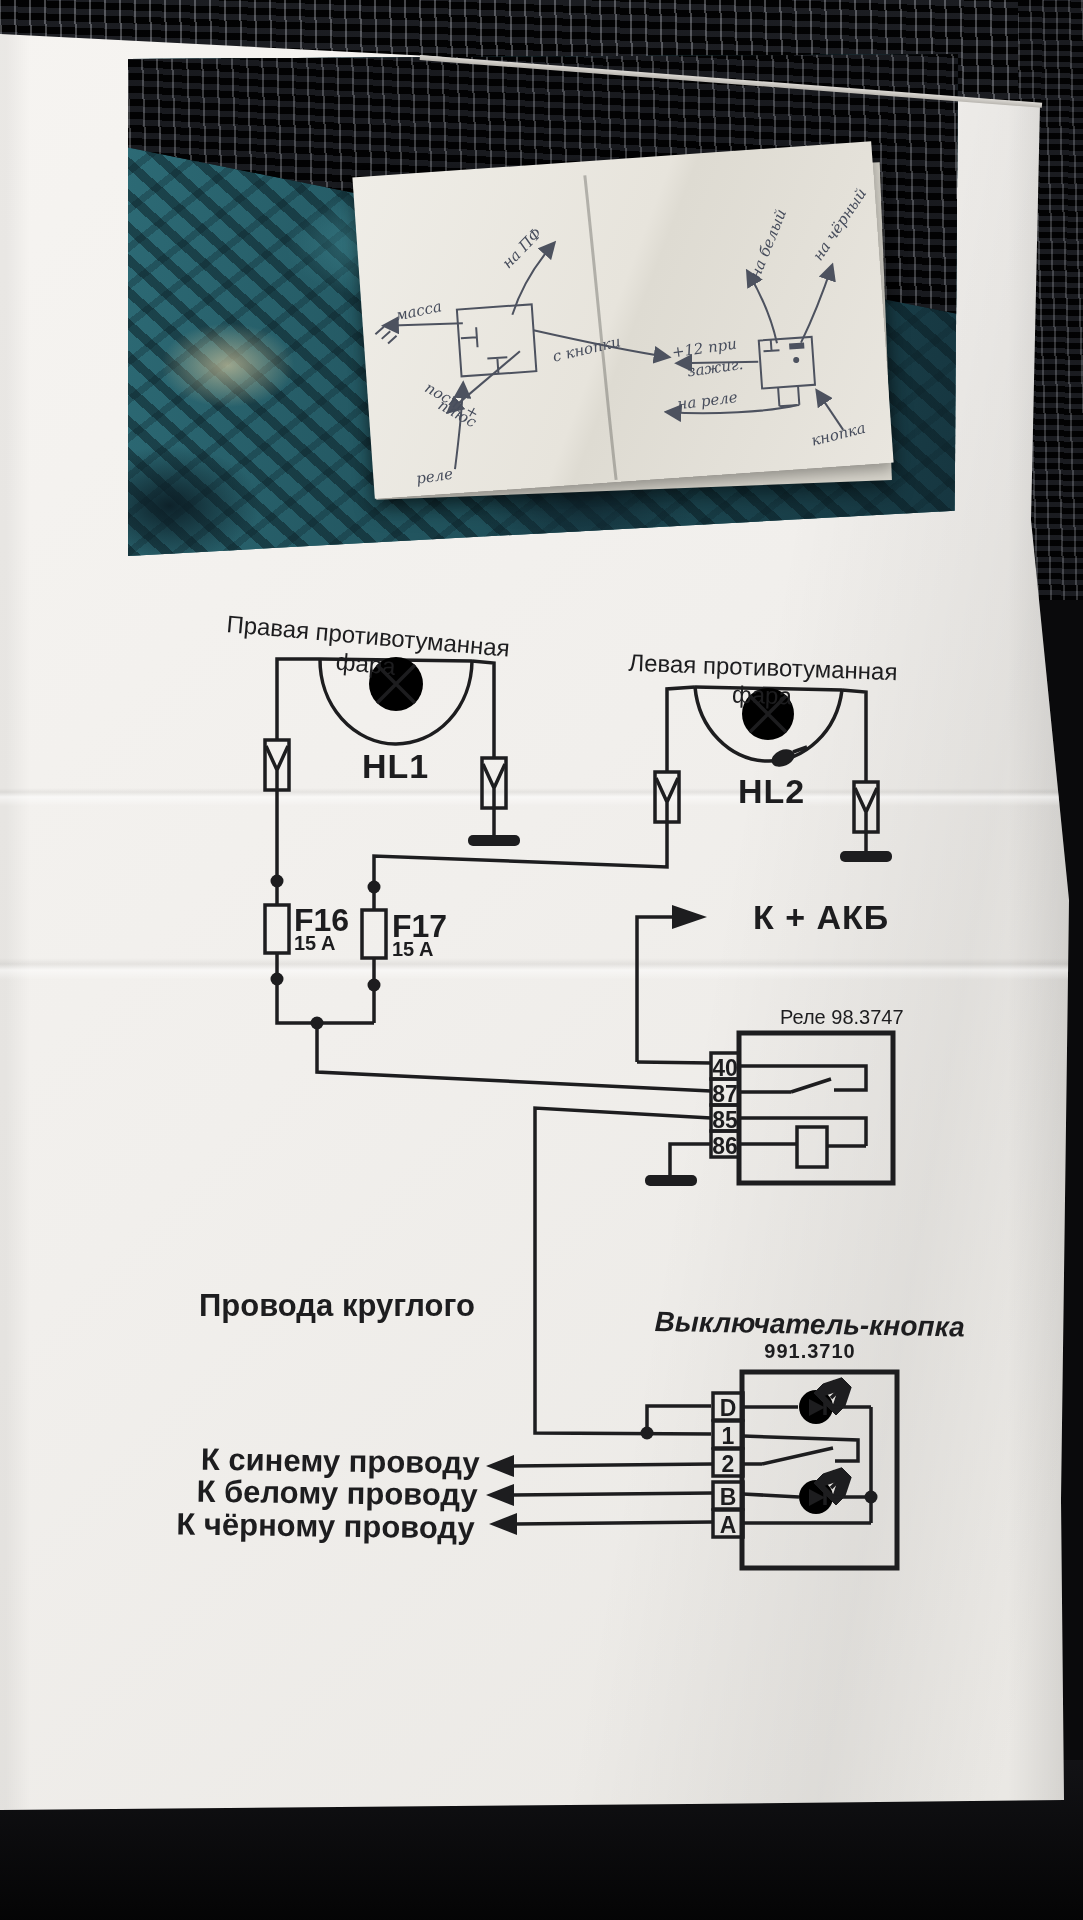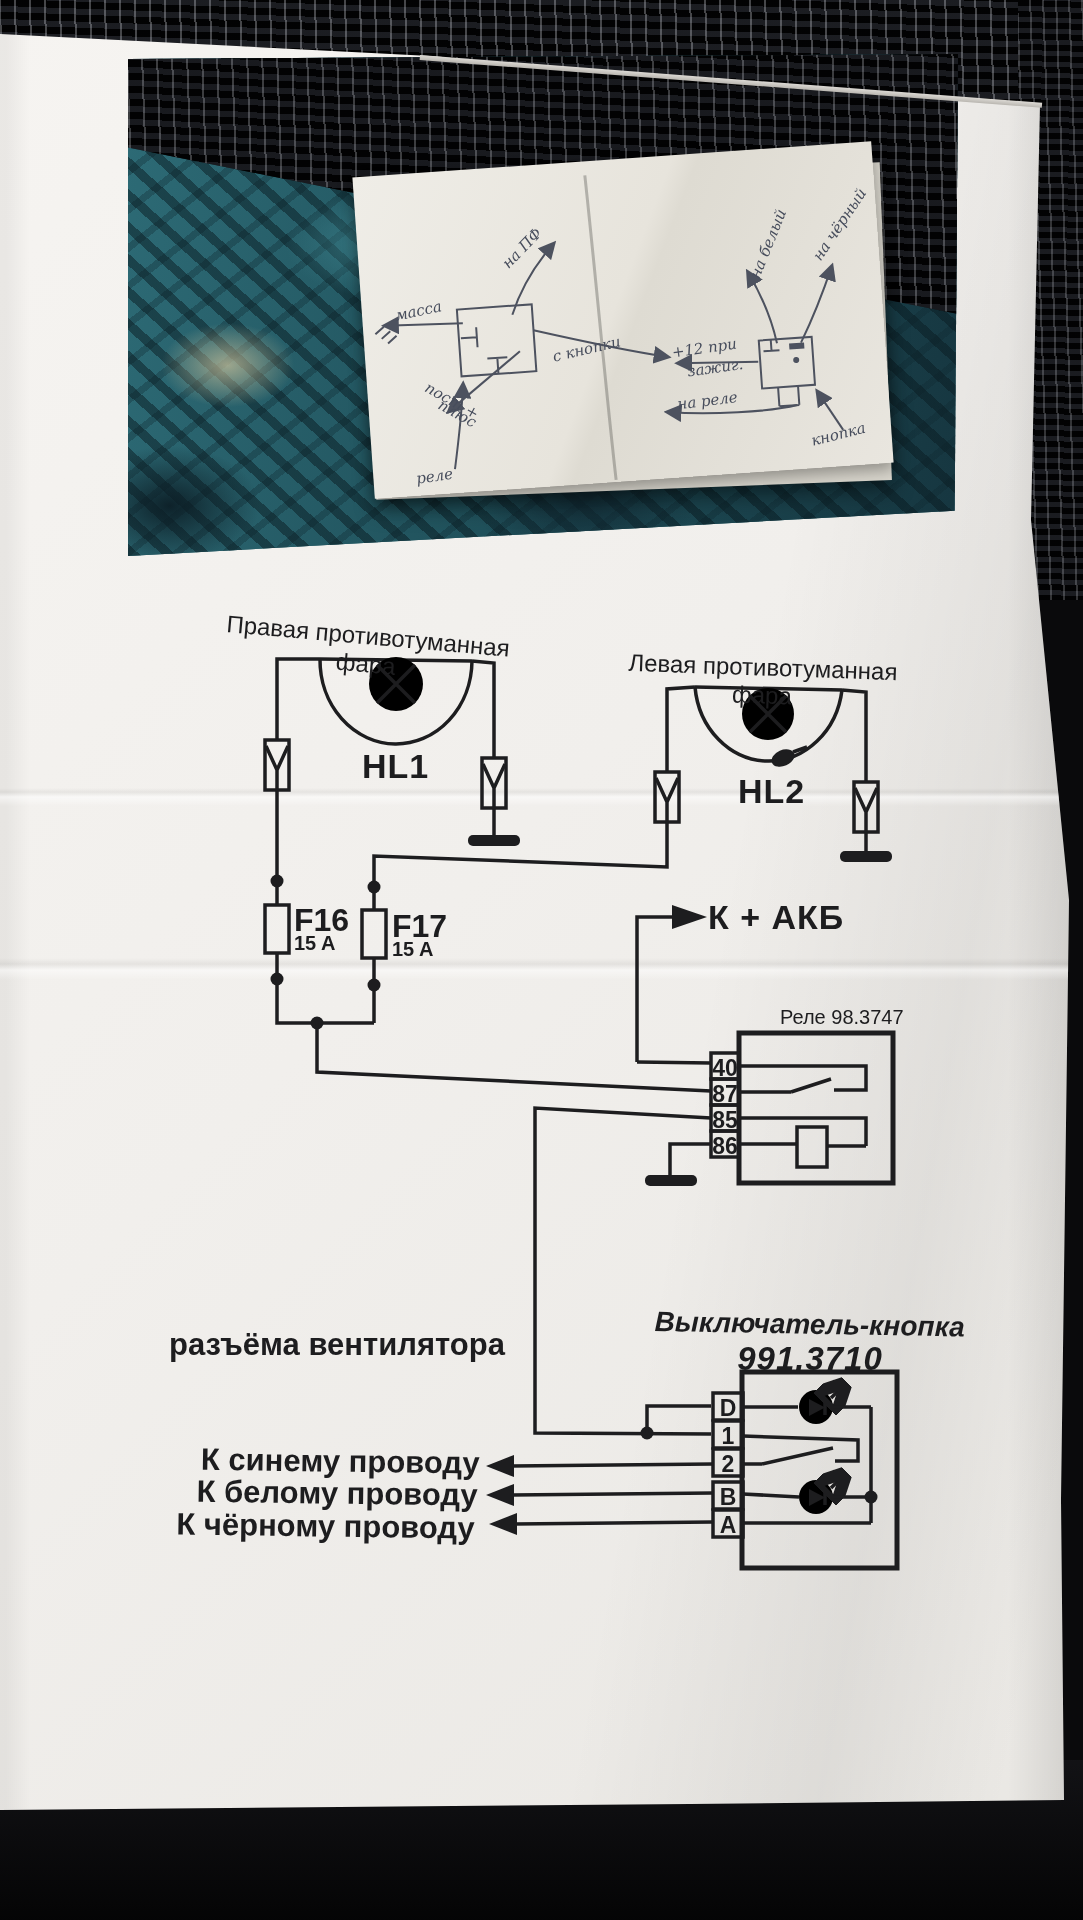--- a/index.html
+++ b/index.html
@@ -70,21 +70,21 @@
   .t{position:absolute;white-space:nowrap;transform-origin:left top;}
   .center{text-align:center;white-space:normal;}
   .lamp-label{font-size:24px;}
   .desig{font-size:34px;font-weight:700;letter-spacing:1px;}
   .fuse-name{font-size:32px;font-weight:700;}
   .fuse-rating{font-size:20px;font-weight:700;}
   .akb{font-size:34px;font-weight:700;letter-spacing:1px;}
   .relay-title{font-size:20px;margin-left:27px;}
   .pin{font-size:23px;font-weight:700;text-align:center;}
   .sw-title{font-size:28px;font-weight:700;font-style:italic;}
-  .sw-model{font-size:33px;font-weight:700;font-style:italic;letter-spacing:1px;}
+  .sw-model{font-size:20px;font-weight:700;letter-spacing:1px;}
   .note{font-size:31px;font-weight:700;line-height:39px;}
   .wire-label{font-size:31px;font-weight:700;text-align:right;width:332px;}
 </style>
 </head>
 <body>
 
 <div class="stage">
 
   <div class="fabric-top"></div>
   <div class="fabric-right"></div>
@@ -263,35 +263,35 @@
   <div class="t lamp-label center" style="left:606px;top:648px;width:315px;transform:rotate(2deg)">Левая противотуманная фара</div>
 
   <div class="t desig" style="left:362px;top:747px">HL1</div>
   <div class="t desig" style="left:738px;top:772px">HL2</div>
 
   <div class="t fuse-name" style="left:294px;top:902px">F16</div>
   <div class="t fuse-rating" style="left:294px;top:932px">15 A</div>
   <div class="t fuse-name" style="left:392px;top:908px">F17</div>
   <div class="t fuse-rating" style="left:392px;top:938px">15 A</div>
 
-  <div class="t akb" style="left:708px;top:898px">К + АКБ</div>
+  <div class="t akb" style="left:753px;top:898px">К + АКБ</div>
 
   <div class="t relay-title" style="left:753px;top:1006px">Реле 98.3747</div>
   <div class="t pin" style="left:711px;top:1055px;width:28px">40</div>
   <div class="t pin" style="left:711px;top:1081px;width:28px">87</div>
   <div class="t pin" style="left:711px;top:1107px;width:28px">85</div>
   <div class="t pin" style="left:711px;top:1133px;width:28px">86</div>
 
   <div class="t sw-title center" style="left:655px;top:1306px;width:310px;transform:rotate(1deg)">Выключатель-кнопка</div>
   <div class="t sw-model center" style="left:655px;top:1340px;width:310px">991.3710</div>
   <div class="t pin" style="left:713px;top:1395px;width:30px">D</div>
   <div class="t pin" style="left:713px;top:1423px;width:30px">1</div>
   <div class="t pin" style="left:713px;top:1451px;width:30px">2</div>
   <div class="t pin" style="left:713px;top:1484px;width:30px">B</div>
   <div class="t pin" style="left:713px;top:1512px;width:30px">A</div>
 
-  <div class="t note center" style="left:147px;top:1325px;width:380px">разъёма вентилятора</div>
+  <div class="t note center" style="left:147px;top:1286px;width:380px">Провода круглого</div>
 
   <div class="t wire-label" style="left:148px;top:1441px;transform:rotate(0.8deg)">К синему проводу</div>
   <div class="t wire-label" style="left:146px;top:1473px;transform:rotate(0.8deg)">К белому проводу</div>
   <div class="t wire-label" style="left:143px;top:1506px;transform:rotate(0.8deg)">К чёрному проводу</div>
 
 </div>
 
 </body></html>

